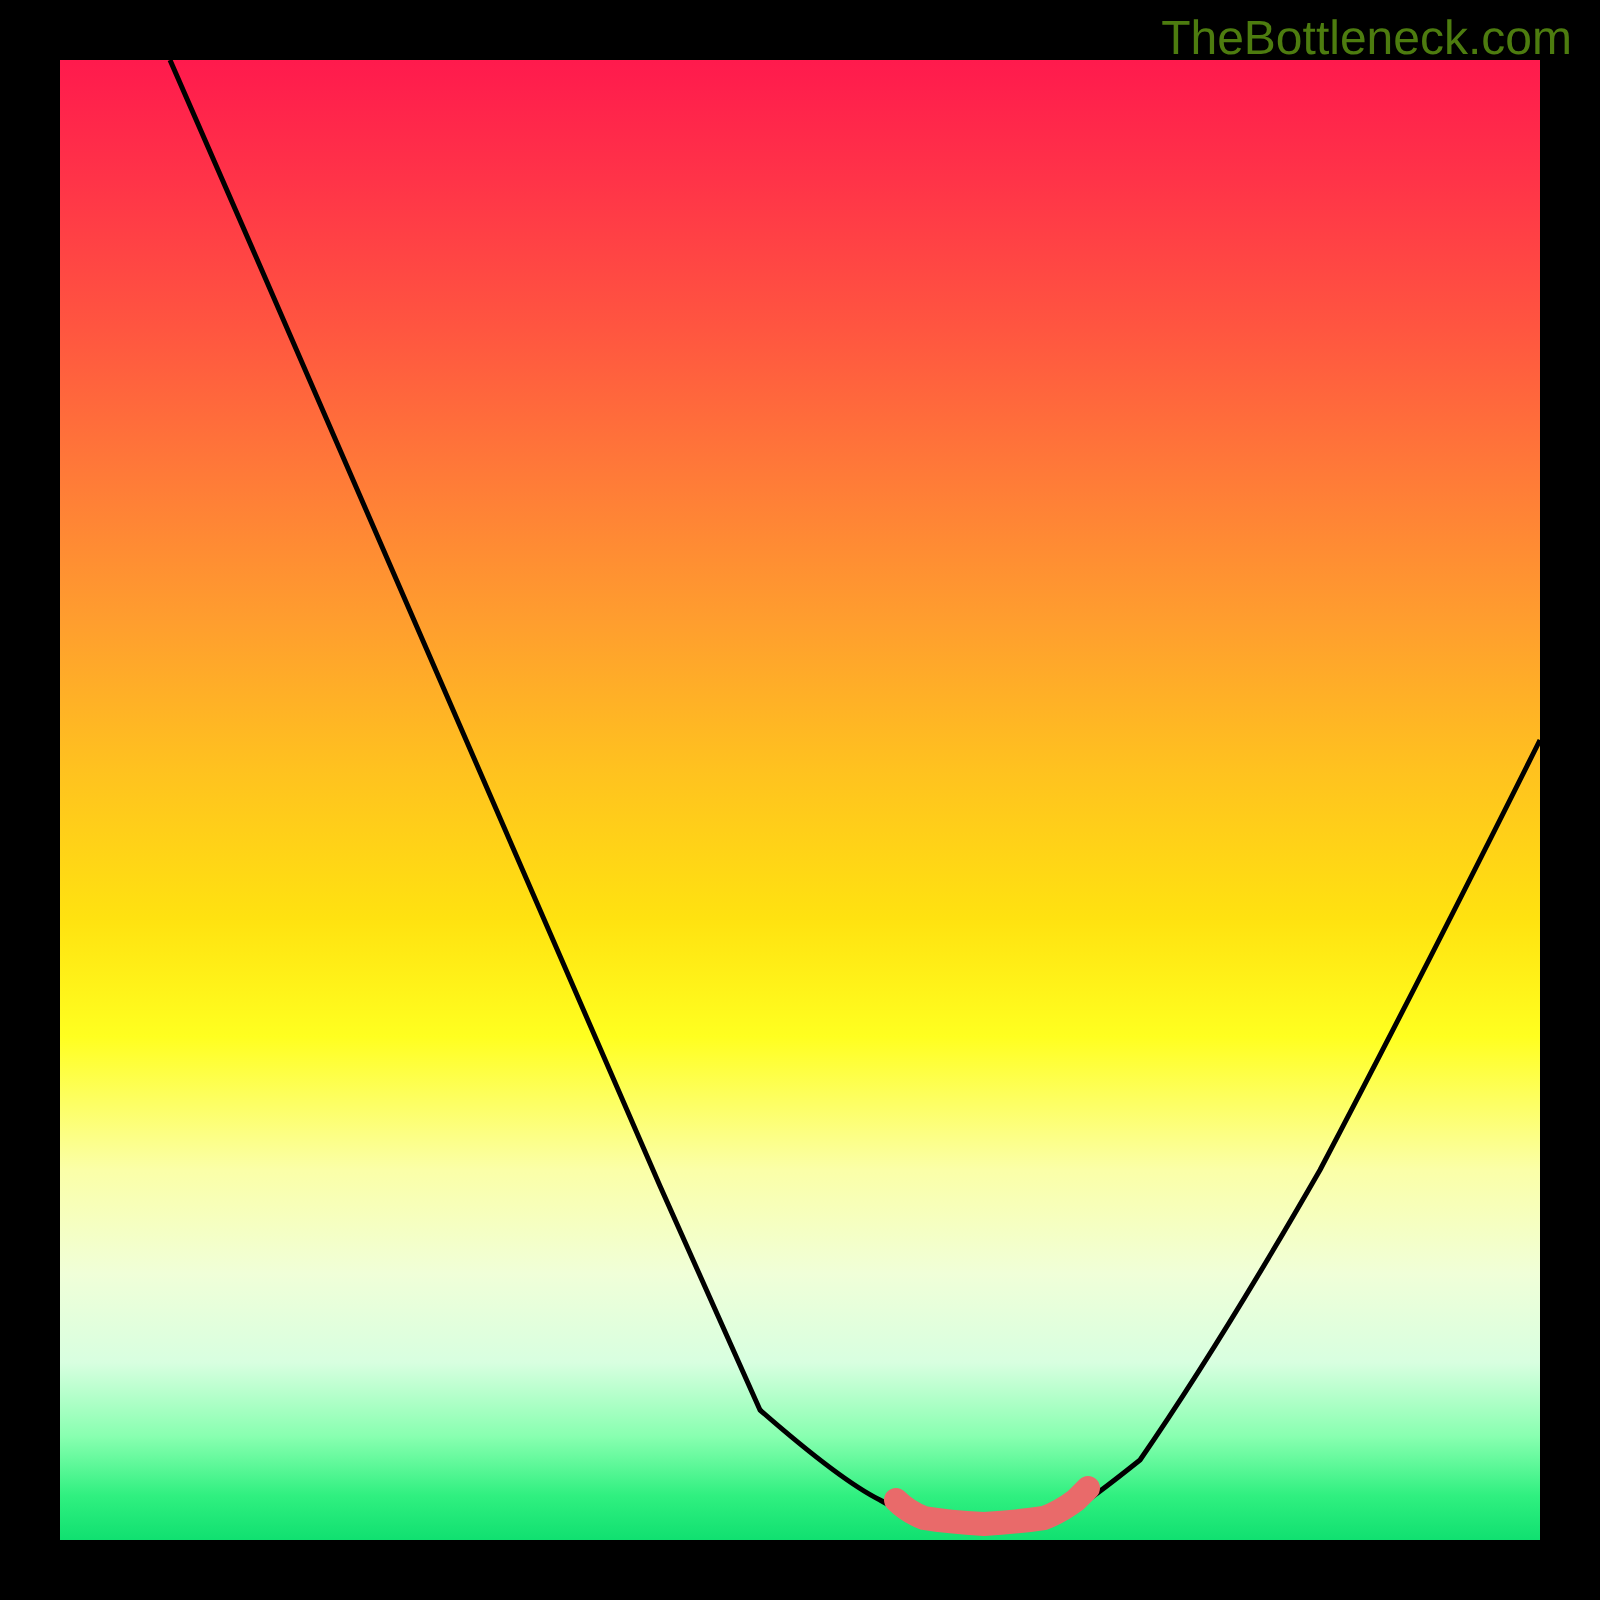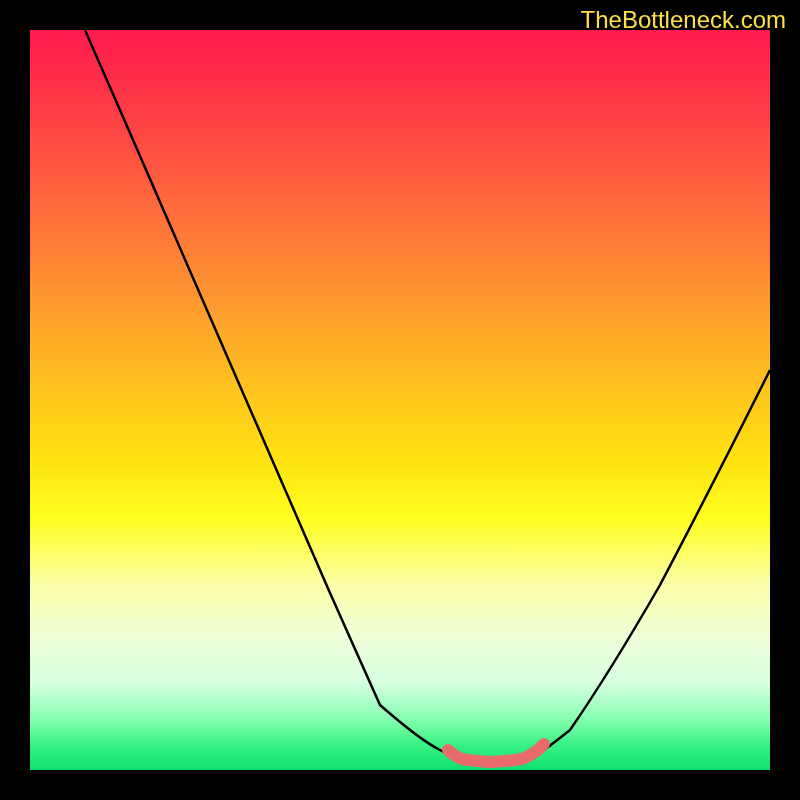--- a/index.html
+++ b/index.html
@@ -7,21 +7,21 @@
   width: 800px;
   height: 800px;
   background: #000;
   position: relative;
   font-family: Arial, sans-serif;
 }
 .watermark {
   position: absolute;
   top: 6px;
   right: 14px;
-  color: #fde047;
+  color: #4d7c0f;
   font-size: 24px;
   font-weight: 500;
   z-index: 10;
 }
 .plot-area {
   position: absolute;
   left: 30px;
   top: 30px;
   width: 740px;
   height: 740px;

